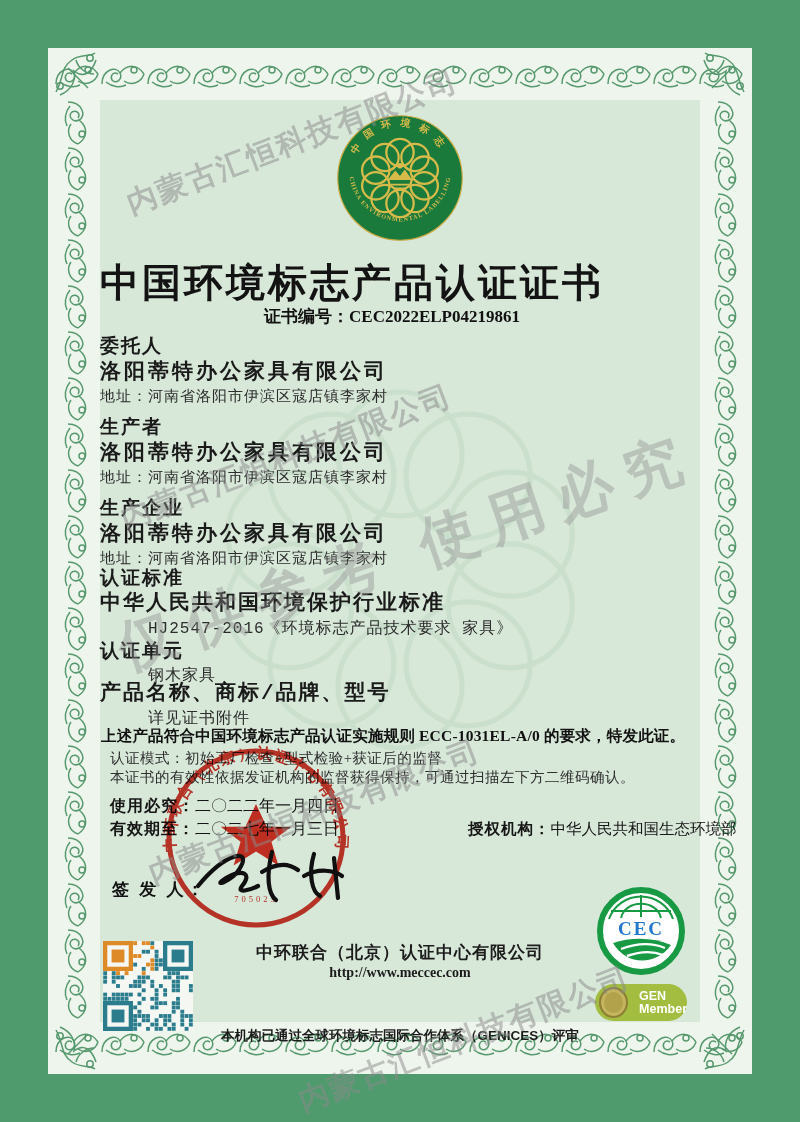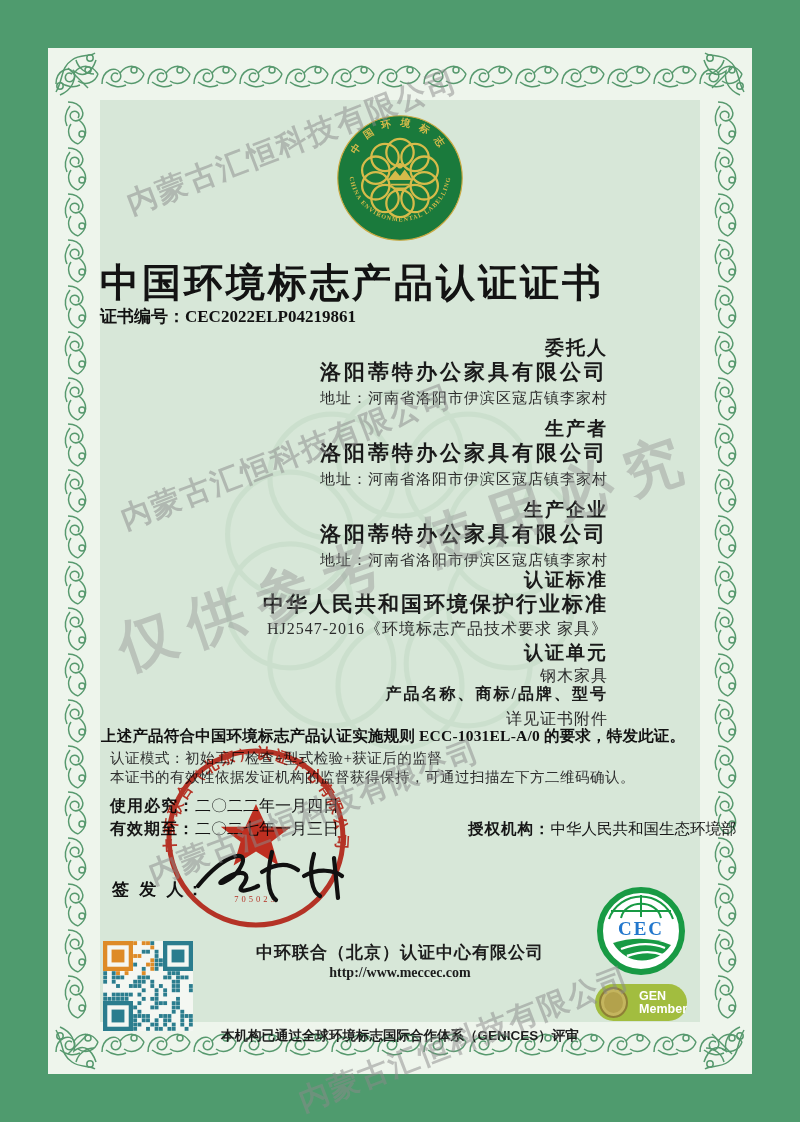--- a/index.html
+++ b/index.html
@@ -8,24 +8,24 @@
   .flourish-band{position:absolute;left:48px;top:48px;right:48px;bottom:48px;background:#eef5ec;}
   .content-area{position:absolute;left:100px;top:100px;width:600px;height:922px;background:#d7e7d8;}
   .strip{position:absolute;transform-origin:0 0;}
   .corner{position:absolute;transform-origin:center center;}
   .bg-logo{position:absolute;left:170px;top:340px;opacity:.45;pointer-events:none;}
 
   .cel-logo{position:absolute;left:334px;top:112px;width:132px;height:132px;}
 
   .title{position:absolute;left:100px;top:256px;width:703px;text-align:left;
          font-weight:700;font-size:39px;letter-spacing:3px;color:#131313;white-space:nowrap;}
-  .certno{position:absolute;left:100px;top:305px;width:584px;text-align:left;
+  .certno{position:absolute;left:100px;top:305px;width:584px;text-align:center;
           font-weight:700;font-size:17px;color:#111;}
 
-  .sec{position:absolute;left:100px;width:508px;text-align:right;color:#1a1a1a;}
+  .sec{position:absolute;left:100px;width:508px;text-align:left;color:#1a1a1a;font-family:Liberation Mono, monospace;}
   .sec .lbl{font-weight:700;font-size:19px;letter-spacing:2px;line-height:23px;}
   .sec .org{font-weight:700;font-size:21px;letter-spacing:3px;line-height:27px;}
   .sec .addr{font-size:15px;letter-spacing:1px;line-height:24px;color:#2c2c2c;}
   .sec .big{font-weight:700;font-size:21px;letter-spacing:2px;line-height:26px;}
   .sec .small{font-size:16px;letter-spacing:1px;line-height:24px;color:#2c2c2c;margin-left:48px;}
 
   .statement{position:absolute;left:101px;top:726px;width:598px;font-weight:700;font-size:15.5px;
              letter-spacing:.2px;color:#111;white-space:nowrap;}
   .note{position:absolute;left:110px;font-size:14.5px;color:#2e2e2e;letter-spacing:.5px;white-space:nowrap;}
   .mode{top:749px;} .validity{top:768px;}
@@ -256,21 +256,21 @@
     <div class="big">中华人民共和国环境保护行业标准</div>
     <div class="small">HJ2547-2016《环境标志产品技术要求 家具》</div>
   </div>
 
   <div class="sec" style="top:641px">
     <div class="lbl">认证单元</div>
     <div class="small">钢木家具</div>
   </div>
 
   <div class="sec" style="top:681px">
-    <div class="big" style="font-size:16px">产品名称、商标/品牌、型号</div>
+    <div class="big" style="font-size:21px">产品名称、商标/品牌、型号</div>
     <div class="small">详见证书附件</div>
   </div>
 
   <div class="statement">上述产品符合中国环境标志产品认证实施规则 ECC-1031EL-A/0 的要求，特发此证。</div>
   <div class="note mode">认证模式：初始工厂检查+型式检验+获证后的监督</div>
   <div class="note validity">本证书的有效性依据发证机构的监督获得保持，可通过扫描左下方二维码确认。</div>
 
   <div class="daterow issue"><b>使用必究：</b><span>二〇二二年一月四日</span></div>
   <div class="daterow expiry"><b>有效期至：</b><span>二〇二七年一月三日</span></div>
   <div class="authority"><b>授权机构：</b><span>中华人民共和国生态环境部</span></div>

